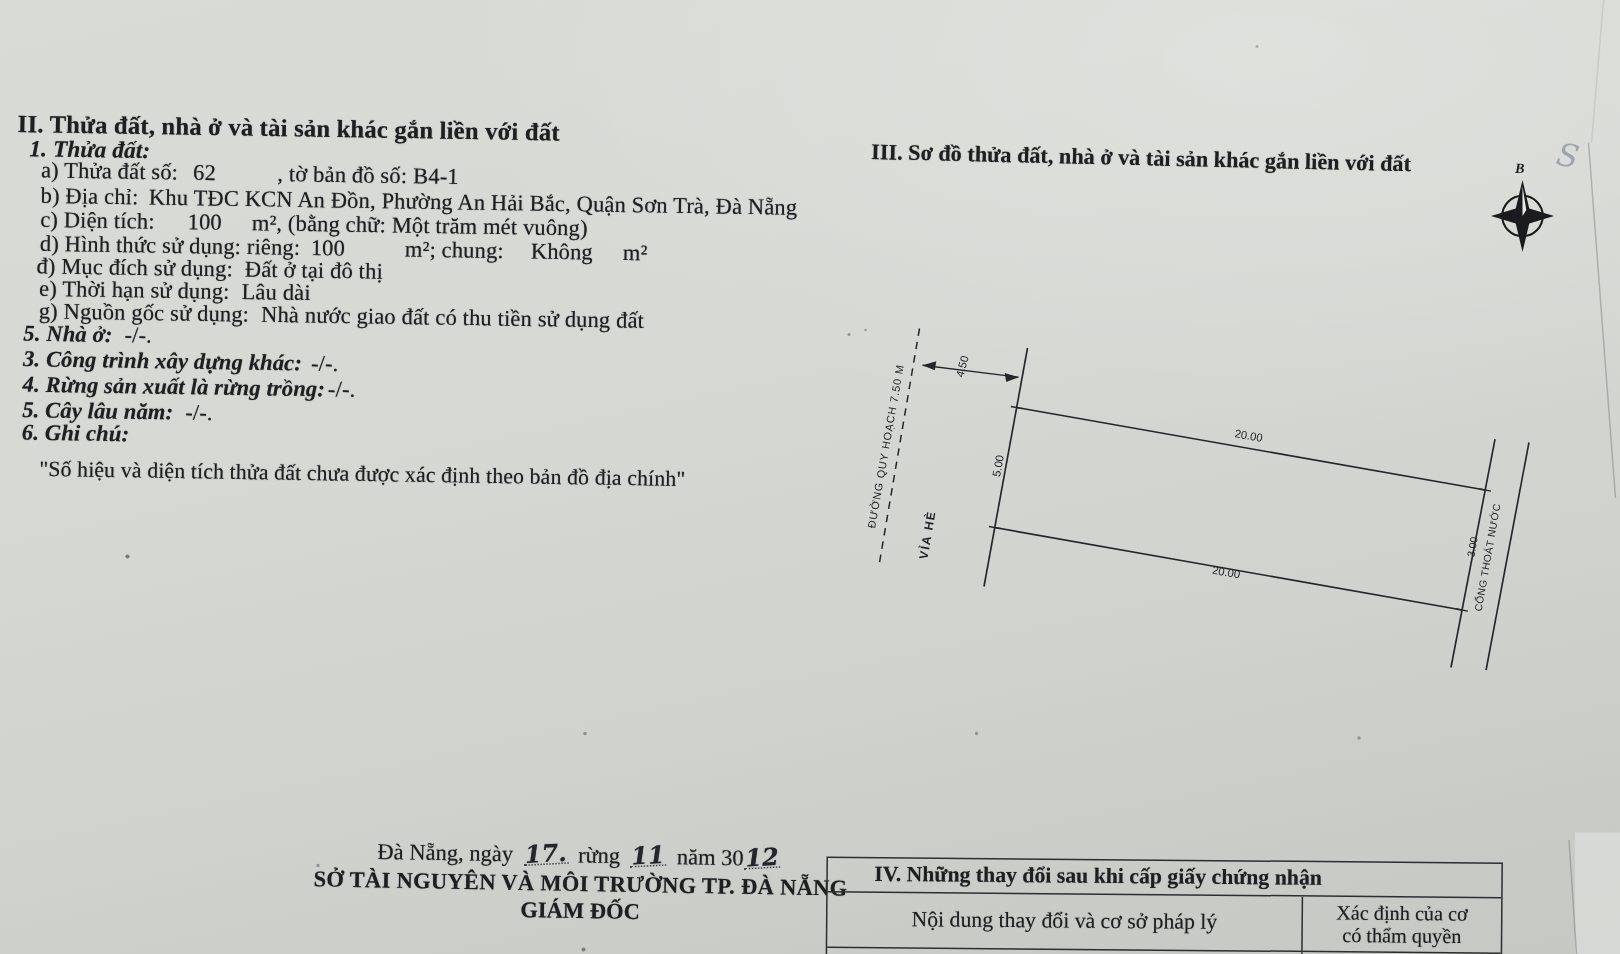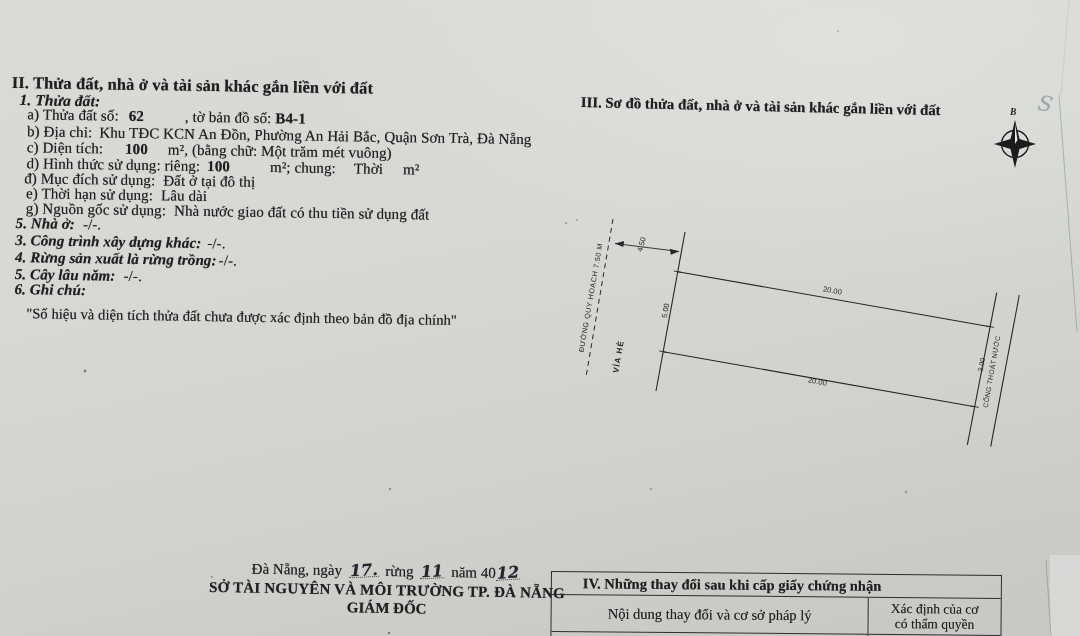--- a/index.html
+++ b/index.html
@@ -9,21 +9,21 @@
     background:
       radial-gradient(900px 420px at 78% 6%, rgba(255,255,255,.20), rgba(255,255,255,0) 62%),
       linear-gradient(168deg,#d9dcd6 0%,#d5d8d3 40%,#cfd2cd 68%,#c8cbc6 88%,#c5c8c3 100%);
   }
   .overlay{position:absolute;left:0;top:0;z-index:1;pointer-events:none;}
   .content{position:absolute;left:0;top:0;width:100%;height:100%;z-index:2;}
   .ln{position:absolute;white-space:nowrap;font-size:15px;line-height:17px;letter-spacing:.1px;
       text-shadow:0 0 .7px rgba(25,25,30,.6);}
   .b{font-weight:700;}
   .bi{font-weight:700;font-style:italic;}
-  .v{font-weight:700;}
+  .v{font-weight:400;}
   .leftcol{position:absolute;left:12px;top:72px;width:545px;height:270px;
       transform:rotate(.9deg);transform-origin:0 0;}
   .title2{font-size:16.5px;}
   .h1sub{font-size:15.5px;}
   .h3{position:absolute;left:581px;top:94px;width:360px;font-weight:700;font-size:14.8px;
       white-space:nowrap;transform:rotate(1.3deg);transform-origin:0 0;
       text-shadow:0 0 .7px rgba(25,25,30,.6);}
   .diagram{position:absolute;left:560px;top:180px;}
   .compass{position:absolute;left:986px;top:98px;}
   .hand-s{position:absolute;left:1038px;top:92px;font-family:"DejaVu Serif",serif;
@@ -83,21 +83,21 @@
 
       <div class="ln" style="top:51px;left:16px">
         <span>b) Địa chỉ:</span><span style="margin-left:7px">Khu TĐC KCN An Đồn, Phường An Hải Bắc, Quận Sơn Trà, Đà Nẵng</span>
       </div>
 
       <div class="ln" style="top:67px;left:16px">
         <span>c) Diện tích:</span><span class="v" style="margin-left:22px">100</span><span style="margin-left:20px">m², (bằng chữ: Một trăm mét vuông)</span>
       </div>
 
       <div class="ln" style="top:83px;left:16px">
-        <span>d) Hình thức sử dụng: riêng:</span><span class="v" style="margin-left:7px">100</span><span style="margin-left:40px">m²; chung:</span><span style="margin-left:18px">Thời</span><span style="margin-left:20px">m²</span>
+        <span>d) Hình thức sử dụng: riêng:</span><span class="v" style="margin-left:7px">100</span><span style="margin-left:40px">m²; chung:</span><span style="margin-left:18px">Không</span><span style="margin-left:20px">m²</span>
       </div>
 
       <div class="ln" style="top:98px;left:14px">
         <span>đ) Mục đích sử dụng:</span><span style="margin-left:8px">Đất ở tại đô thị</span>
       </div>
 
       <div class="ln" style="top:113px;left:16px">
         <span>e) Thời hạn sử dụng:</span><span style="margin-left:8px">Lâu dài</span>
       </div>
 
@@ -166,21 +166,21 @@
         <text font-size="6.8" letter-spacing=".3" text-anchor="middle" transform="rotate(-80 434 192)" x="434" y="192">CỐNG THOÁT NƯỚC</text>
       </g>
     </svg>
 
     <div class="sig">
       <div class="dateline">
         <span>Đà Nẵng, ngày</span>
         <span class="hw">17.</span>
         <span>rừng</span>
         <span class="hw">11</span>
-        <span>năm 40</span><span class="hw" style="margin-left:0">12</span>
+        <span>năm 30</span><span class="hw" style="margin-left:0">12</span>
       </div>
       <div class="agency">SỞ TÀI NGUYÊN VÀ MÔI TRƯỜNG TP. ĐÀ NẴNG</div>
       <div class="role">GIÁM ĐỐC</div>
     </div>
 
     <div class="tbl">
       <div class="tbl-title">IV. Những thay đổi sau khi cấp giấy chứng nhận</div>
       <div class="tbl-row row-hdr">
         <div class="cell1">Nội dung thay đổi và cơ sở pháp lý</div>
         <div class="cell2">

